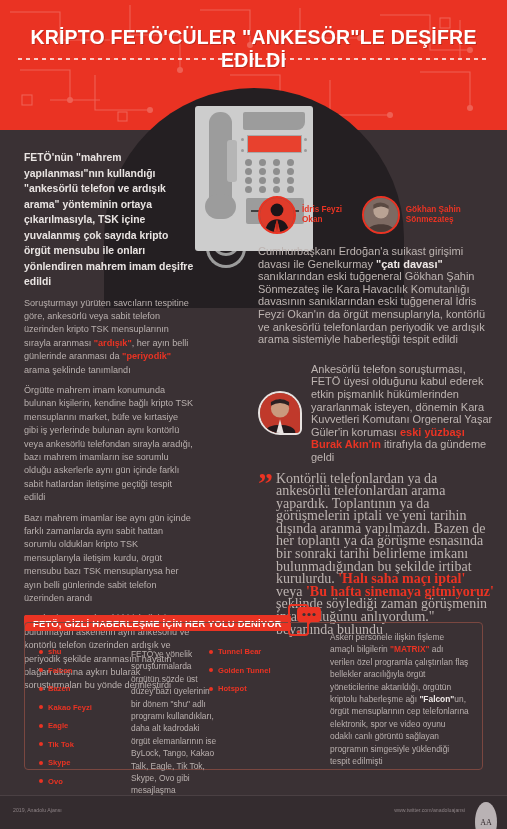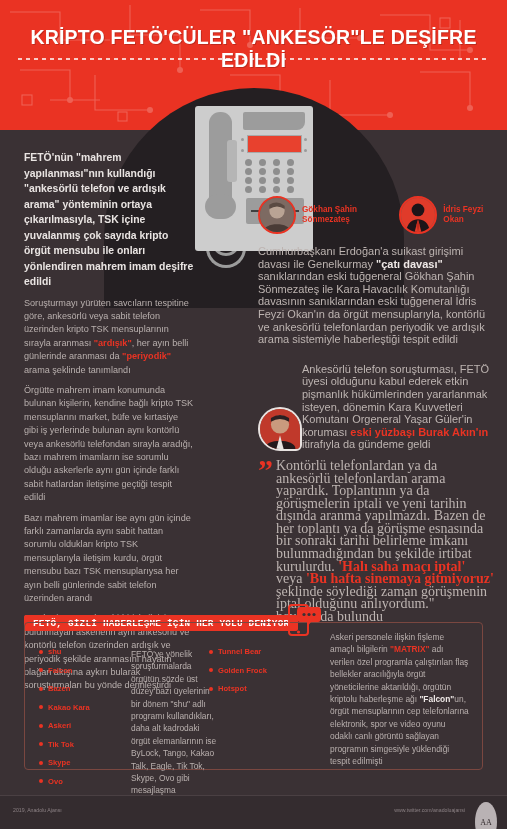--- a/index.html
+++ b/index.html
@@ -101,21 +101,21 @@
   }
   .av-silhouette {
     position:absolute; left:0; top:0; width:100%; height:100%;
   }
   .pname {
     color:#ea3323; font-size:8.2px; font-weight:bold; line-height:10.5px;
   }
   .rpara { color:#bdb4b1; font-size:11px; line-height:12.6px; margin-top:11px; }
   .rpara b { color:#efe9e7; }
 
-  .bubble-row { margin-top:17px; display:flex; align-items:flex-end; }
+  .bubble-row { margin-top:17px; display:flex; gap:9px; align-items:center; }
   .bubble-av {
     width:44px; height:44px; border-radius:50% 50% 6px 50%;
     border:2px solid #e8e3e1; overflow:hidden; position:relative;
     background:#8f6b5c; flex:0 0 auto;
   }
 
   .redhead {
     margin-top:17px; color:#ea3323; font-size:9.6px; font-weight:bold;
     line-height:13px; letter-spacing:.2px;
   }
@@ -130,21 +130,20 @@
   
   .panel {
     position:absolute; left:24px; top:622px; width:459px; height:148px;
     border:1px solid #7a4740; border-radius:4px;
   }
   .panel-title {
     position:absolute; left:24px; top:615px; height:16px;
     background:#ea3323; color:#fff; font-size:9.4px; font-weight:bold;
     padding:0 9px 0 9px; display:flex; align-items:center; letter-spacing:.2px;
     border-radius:2px;
-    font-family:Liberation Mono, monospace;
   }
   .applist { position:absolute; left:14px; top:24px; width:82px; }
   .applist.right { left:184px; }
   .app-item {
     display:flex; align-items:center; gap:5px; margin-bottom:9.5px;
   }
   .dot { width:4px; height:4px; border-radius:50%; background:#ea3323; flex:0 0 auto; }
   .app-label { color:#ea3323; font-size:7.6px; font-weight:bold; }
   .col-text {
     position:absolute; color:#b9b0ae; font-size:8.4px; line-height:12.4px;
@@ -262,39 +261,39 @@
   <div class="para">Örgütte mahrem imam konumunda bulunan kişilerin, kendine bağlı kripto TSK mensuplarını market, büfe ve kırtasiye gibi iş yerlerinde bulunan aynı kontörlü veya ankesörlü telefondan sırayla aradığı, bazı mahrem imamların ise sorumlu olduğu askerlerle aynı gün içinde farklı sabit hatlardan iletişime geçtiği tespit edildi</div>
   <div class="para">Bazı mahrem imamlar ise aynı gün içinde farklı zamanlarda aynı sabit hattan sorumlu oldukları kripto TSK mensuplarıyla iletişim kurdu, örgüt mensubu bazı TSK mensuplarıysa her ayın belli günlerinde sabit telefon üzerinden arandı</div>
   <div class="para">Cumhuriyet savcıları, birbiriyle ilgisi bulunmayan askerlerin aynı ankesörlü ve kontörlü telefon üzerinden ardışık ve periyodik şekilde aranmasını hayatın olağan akışına aykırı bularak soruşturmaları bu yönde derinleştirdi</div>
 </div>
 
 <div class="right-col">
   <div class="persons">
     <div class="person">
       <div class="avatar">
         <svg class="av-silhouette" viewBox="0 0 40 40">
-          <rect width="40" height="40" fill="#7d6a62"></rect>
-          <circle cx="20" cy="15" r="9" fill="#b9a394"></circle>
-          <path d="M4 40 C4 28 36 28 36 40 Z" fill="#4a3b36"></path>
-          <path d="M11 8 Q20 2 29 9 L29 13 Q20 7 11 13 Z" fill="#5a4a42"></path>
-        </svg>
-      </div>
-      <div class="pname">Gökhan Şahin Sönmezateş</div>
-    </div>
-    <div class="person">
-      <div class="avatar">
-        <svg class="av-silhouette" viewBox="0 0 40 40">
           <rect width="40" height="40" fill="#e03b2a"></rect>
           <circle cx="20" cy="14" r="7.5" fill="#1d1418"></circle>
           <path d="M6 40 C7 29 14 25 20 25 C26 25 33 29 34 40 Z" fill="#1d1418"></path>
           <path d="M20 25 L16 40 L24 40 Z" fill="#e03b2a"></path>
           <path d="M20 26 L18 32 L20 40 L22 32 Z" fill="#c02a1c"></path>
         </svg>
       </div>
       <div class="pname">İdris Feyzi Okan</div>
+    </div>
+    <div class="person">
+      <div class="avatar">
+        <svg class="av-silhouette" viewBox="0 0 40 40">
+          <rect width="40" height="40" fill="#7d6a62"></rect>
+          <circle cx="20" cy="15" r="9" fill="#b9a394"></circle>
+          <path d="M4 40 C4 28 36 28 36 40 Z" fill="#4a3b36"></path>
+          <path d="M11 8 Q20 2 29 9 L29 13 Q20 7 11 13 Z" fill="#5a4a42"></path>
+        </svg>
+      </div>
+      <div class="pname">Gökhan Şahin Sönmezateş</div>
     </div>
   </div>
 
   <div class="rpara">
     <span>Cumhurbaşkanı Erdoğan'a suikast girişimi davası ile Genelkurmay </span><b>"çatı davası"</b><span> sanıklarından eski tuğgeneral Gökhan Şahin Sönmezateş ile Kara Havacılık Komutanlığı davasının sanıklarından eski tuğgeneral İdris Feyzi Okan'ın da örgüt mensuplarıyla, kontörlü ve ankesörlü telefonlardan periyodik ve ardışık arama sistemiyle haberleştiği tespit edildi</span>
   </div>
 
   <div class="bubble-row">
     <div class="bubble-av">
       <svg class="av-silhouette" viewBox="0 0 44 44">
@@ -329,25 +328,25 @@
     <div class="app-item">
         <span class="dot"></span>
         <span class="app-label">Falcon</span>
       </div>
     <div class="app-item">
         <span class="dot"></span>
         <span class="app-label">Bazen</span>
       </div>
     <div class="app-item">
         <span class="dot"></span>
-        <span class="app-label">Kakao Kara</span>
-      </div>
-    <div class="app-item">
-        <span class="dot"></span>
-        <span class="app-label">Askeri</span>
+        <span class="app-label">Kakao Feyzi</span>
+      </div>
+    <div class="app-item">
+        <span class="dot"></span>
+        <span class="app-label">Eagle</span>
       </div>
     <div class="app-item">
         <span class="dot"></span>
         <span class="app-label">Tik Tok</span>
       </div>
     <div class="app-item">
         <span class="dot"></span>
         <span class="app-label">Skype</span>
       </div>
     <div class="app-item">
@@ -356,21 +355,21 @@
       </div>
   </div>
 
   <div class="applist right">
     <div class="app-item">
         <span class="dot"></span>
         <span class="app-label">Tunnel Bear</span>
       </div>
     <div class="app-item">
         <span class="dot"></span>
-        <span class="app-label">Golden Frock</span>
+        <span class="app-label">Golden Tunnel</span>
       </div>
     <div class="app-item">
         <span class="dot"></span>
         <span class="app-label">Hotspot</span>
       </div>
   </div>
 
   <div class="col-text ct1">FETÖ'ye yönelik soruşturmalarda örgütün sözde üst düzey bazı üyelerinin bir dönem "shu" adlı programı kullandıkları, daha alt kadrodaki örgüt elemanlarının ise ByLock, Tango, Kakao Talk, Eagle, Tik Tok, Skype, Ovo gibi mesajlaşma programlarını kullandıkları ortaya çıkmıştı</div>
   <div class="col-text ct3">
     <span>Askeri personele ilişkin fişleme amaçlı bilgilerin </span><span class="hl">"MATRIX"</span><span> adı verilen özel programla çalıştırılan flaş bellekler aracılığıyla örgüt yöneticilerine aktarıldığı, örgütün kriptolu haberleşme ağı </span><b>"Falcon"</b><span>un, örgüt mensuplarının cep telefonlarına elektronik, spor ve video oyunu odaklı canlı görüntü sağlayan programın simgesiyle yüklendiği tespit edilmişti</span>

